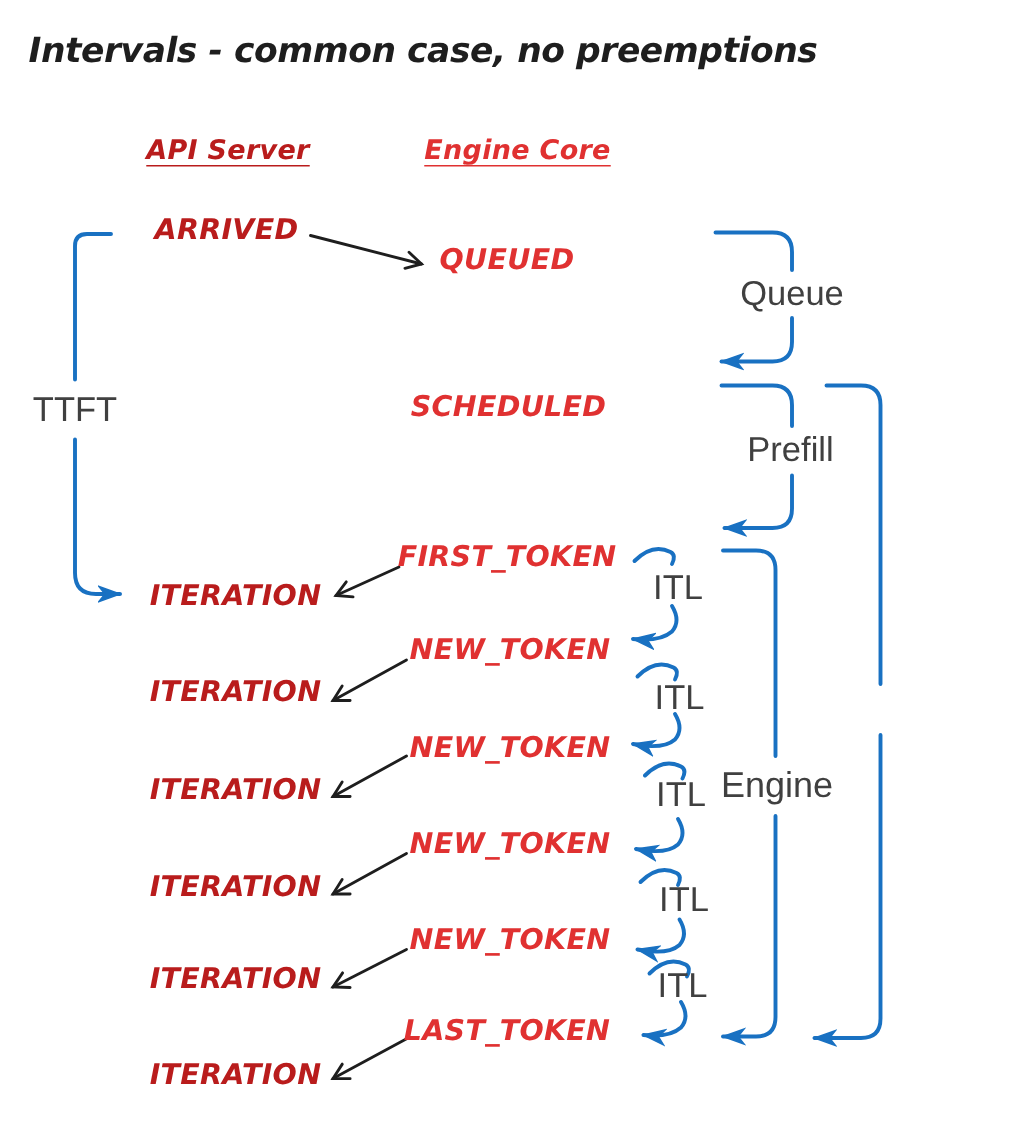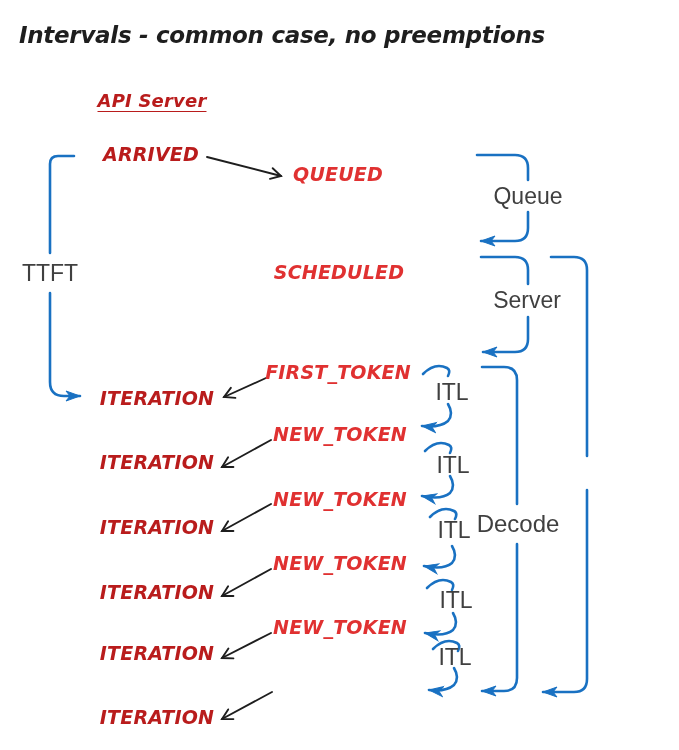--- a/index.html
+++ b/index.html
@@ -89,40 +89,42 @@
       <path d="M271,504 L222,531" marker-end="url(#mOpen)"></path>
       <path d="M271,569 L222,596" marker-end="url(#mOpen)"></path>
       <path d="M271,633 L222,658" marker-end="url(#mOpen)"></path>
       <path d="M272,692 L222,719" marker-end="url(#mOpen)"></path>
     </g>
   </svg>
 
   <div class="lbl hand title" style="left:282px;top:35px;">Intervals - common case, no preemptions</div>
 
   <div class="lbl hand header orange" style="left:152px;top:101px;">API Server</div>
+  <div class="lbl hand header red" style="left:345px;top:101px;">Engine Core</div>
 
   <div class="lbl hand event orange" style="left:151px;top:154px;">ARRIVED</div>
   <div class="lbl hand event orange" style="left:157px;top:398px;">ITERATION</div>
   <div class="lbl hand event orange" style="left:157px;top:462px;">ITERATION</div>
   <div class="lbl hand event orange" style="left:157px;top:527px;">ITERATION</div>
   <div class="lbl hand event orange" style="left:157px;top:592px;">ITERATION</div>
   <div class="lbl hand event orange" style="left:157px;top:653px;">ITERATION</div>
   <div class="lbl hand event orange" style="left:157px;top:717px;">ITERATION</div>
 
   <div class="lbl hand event red" style="left:338px;top:174px;">QUEUED</div>
   <div class="lbl hand event red" style="left:338px;top:372px;">FIRST_TOKEN</div>
   <div class="lbl hand event red" style="left:339px;top:272px;">SCHEDULED</div>
   <div class="lbl hand event red" style="left:340px;top:434px;">NEW_TOKEN</div>
   <div class="lbl hand event red" style="left:340px;top:499px;">NEW_TOKEN</div>
   <div class="lbl hand event red" style="left:340px;top:563px;">NEW_TOKEN</div>
   <div class="lbl hand event red" style="left:340px;top:627px;">NEW_TOKEN</div>
+  <div class="lbl hand event red" style="left:338px;top:688px;">LAST_TOKEN</div>
 
   <div class="lbl sans interval blue" style="left:50px;top:273px;">TTFT</div>
   <div class="lbl sans interval blue" style="left:528px;top:196px;">Queue</div>
-  <div class="lbl sans interval blue" style="left:527px;top:300px;">Server</div>
-  <div class="lbl sans decode-lbl blue" style="left:518px;top:524px;">Decode</div>
+  <div class="lbl sans interval blue" style="left:527px;top:300px;">Prefill</div>
+  <div class="lbl sans decode-lbl blue" style="left:518px;top:524px;">Engine</div>
   <div class="lbl sans interval blue" style="left:452px;top:392px;">ITL</div>
   <div class="lbl sans interval blue" style="left:453px;top:465px;">ITL</div>
   <div class="lbl sans interval blue" style="left:454px;top:530px;">ITL</div>
   <div class="lbl sans interval blue" style="left:456px;top:600px;">ITL</div>
   <div class="lbl sans interval blue" style="left:455px;top:657px;">ITL</div>
 
 </div>
 
 </body></html>

